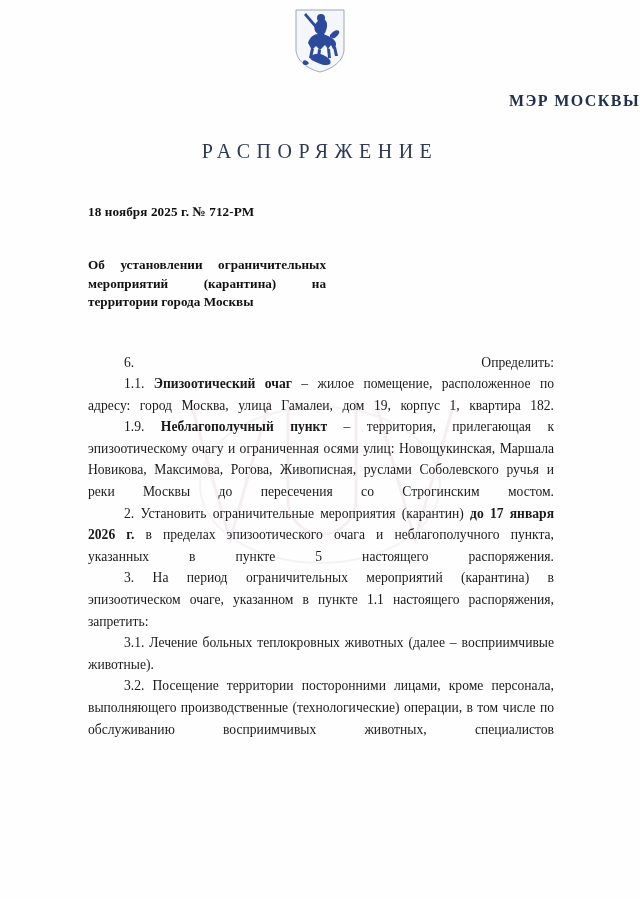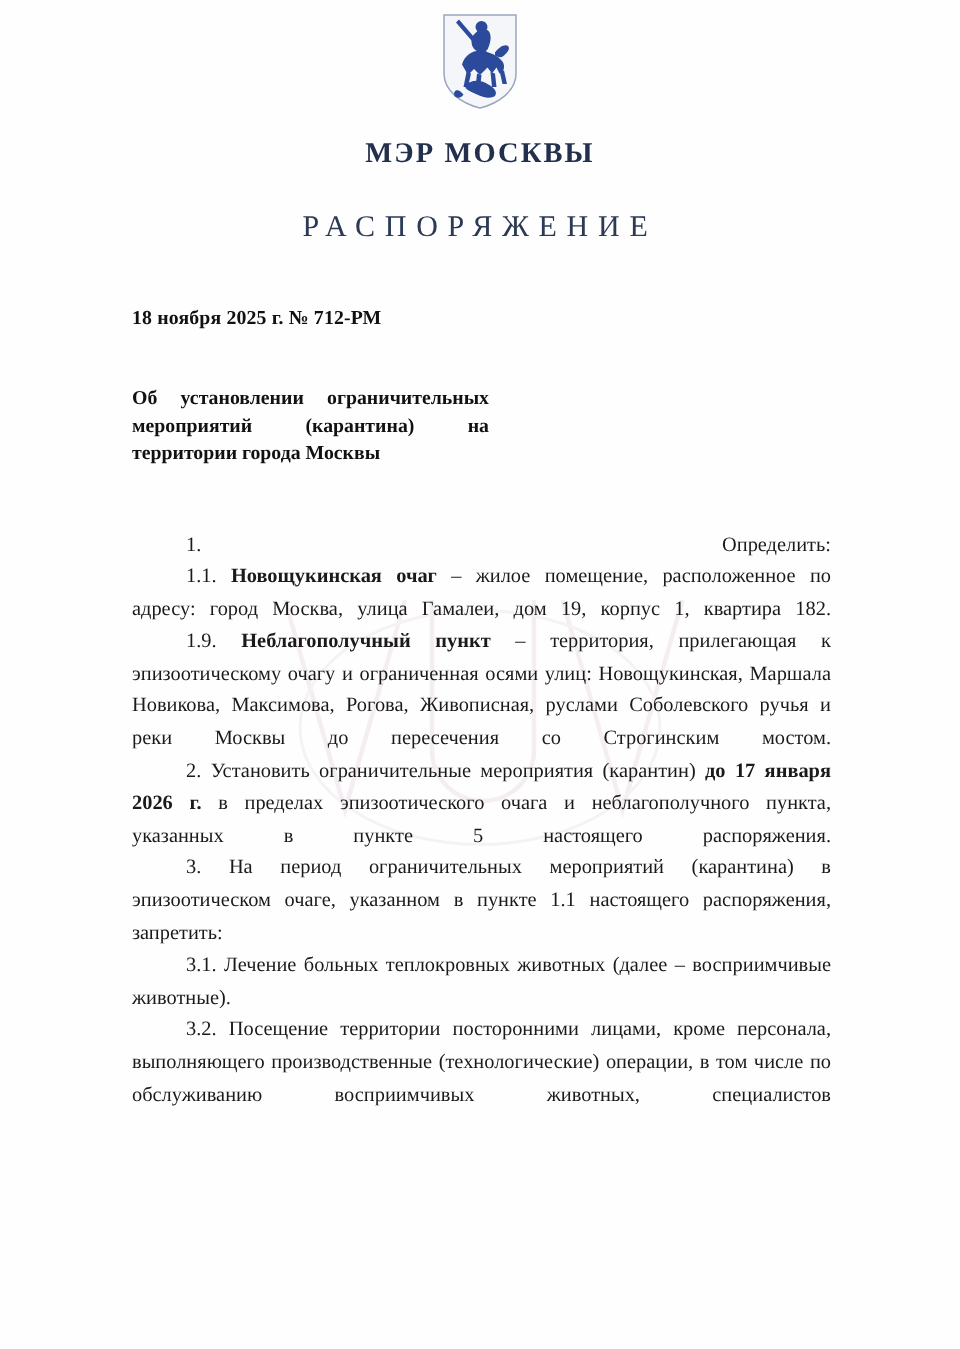--- a/index.html
+++ b/index.html
@@ -57,22 +57,22 @@
     height: 64px;
     display: block;
   }
 
   
   .org-title {
     position: absolute;
     top: 92px;
     left: 0;
     right: 0;
-    text-align: center;
-    font-size: 19px;
+    text-align: right;
+    font-size: 16px;
     font-weight: bold;
     letter-spacing: 1.4px;
     color: #23304d;
     z-index: 2;
   }
   .doc-type {
     position: absolute;
     top: 140px;
     left: 0;
     right: 0;
@@ -170,22 +170,22 @@
     </svg>
   </div>
 
   <div class="org-title">МЭР МОСКВЫ</div>
   <div class="doc-type">РАСПОРЯЖЕНИЕ</div>
 
   <div class="content">
     <div class="docnum">18 ноября 2025 г. № 712-РМ</div>
     <div class="subject">Об установлении ограничительных мероприятий (карантина) на территории города Москвы</div>
     <div id="paragraphs">
-        <p class="body-par last-line-justify"><span>1. Определить:</span></p>
-        <p class="body-par last-line-justify"><span>1.1. </span><strong>Новощукинская очаг</strong><span> – жилое помещение, расположенное по адресу: город Москва, улица Гамалеи, дом 19, корпус 1, квартира 182.</span></p>
+        <p class="body-par last-line-justify"><span>6. Определить:</span></p>
+        <p class="body-par last-line-justify"><span>1.1. </span><strong>Эпизоотический очаг</strong><span> – жилое помещение, расположенное по адресу: город Москва, улица Гамалеи, дом 19, корпус 1, квартира 182.</span></p>
         <p class="body-par last-line-justify"><span>1.9. </span><strong>Неблагополучный пункт</strong><span> – территория, прилегающая к эпизоотическому очагу и ограниченная осями улиц: Новощукинская, Маршала Новикова, Максимова, Рогова, Живописная, руслами Соболевского ручья и реки Москвы до пересечения со Строгинским мостом.</span></p>
         <p class="body-par last-line-justify"><span>2. Установить ограничительные мероприятия (карантин) </span><strong>до 17 января 2026 г.</strong><span> в пределах эпизоотического очага и неблагополучного пункта, указанных в пункте 5 настоящего распоряжения.</span></p>
         <p class="body-par last-line-justify"><span>3. На период ограничительных мероприятий (карантина) в эпизоотическом очаге, указанном в пункте 1.1 настоящего распоряжения, запретить:</span></p>
         <p class="body-par last-line-justify"><span>3.1. Лечение больных теплокровных животных (далее – восприимчивые животные).</span></p>
         <p class="body-par last-line-justify"><span>3.2. Посещение территории посторонними лицами, кроме персонала, выполняющего производственные (технологические) операции, в том числе по обслуживанию восприимчивых животных, специалистов</span></p>
       </div>
   </div>
 
 </div>
 

